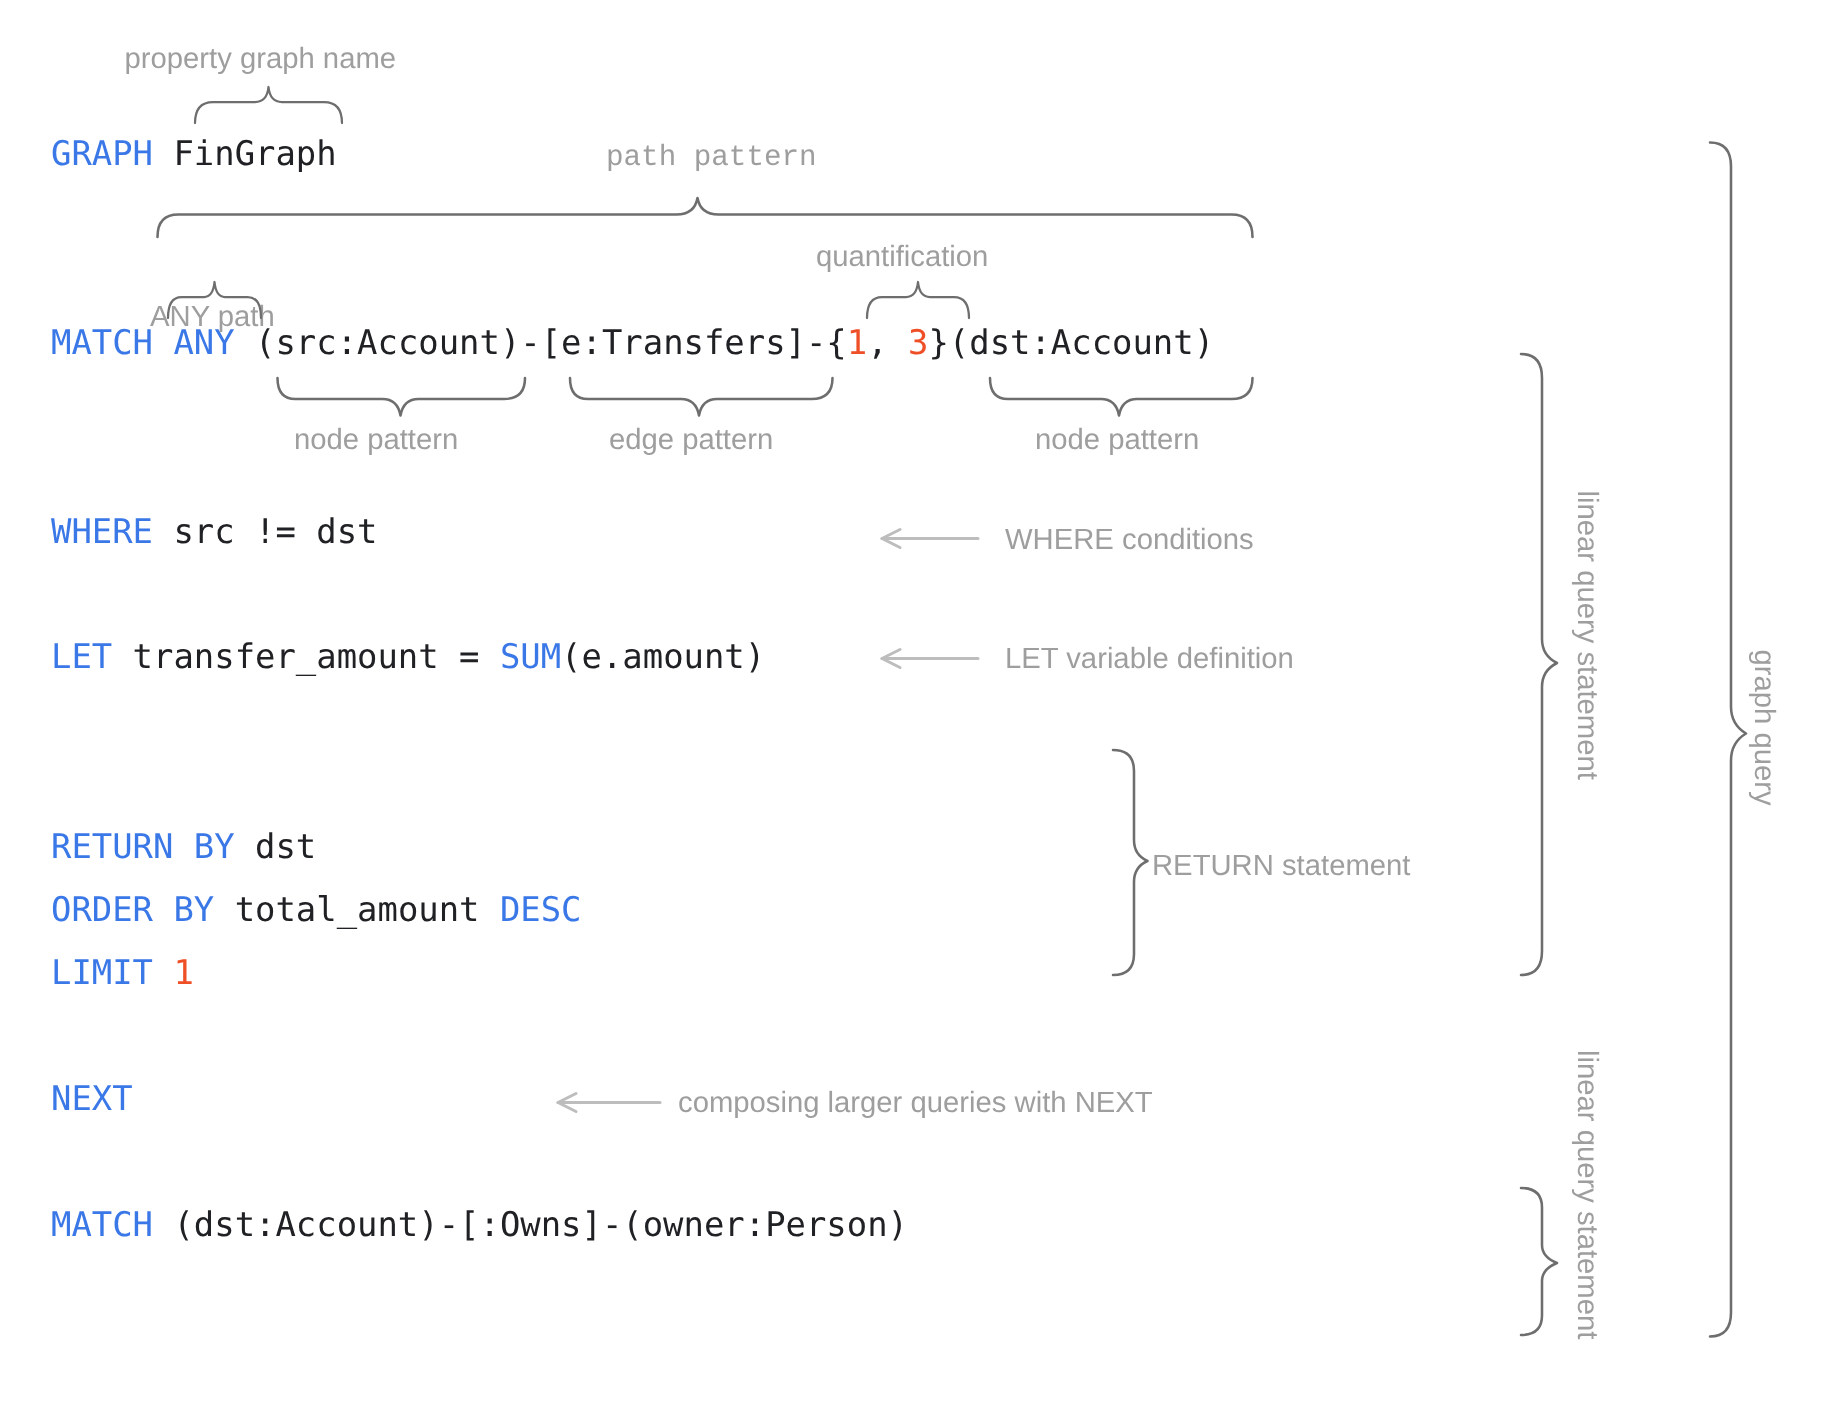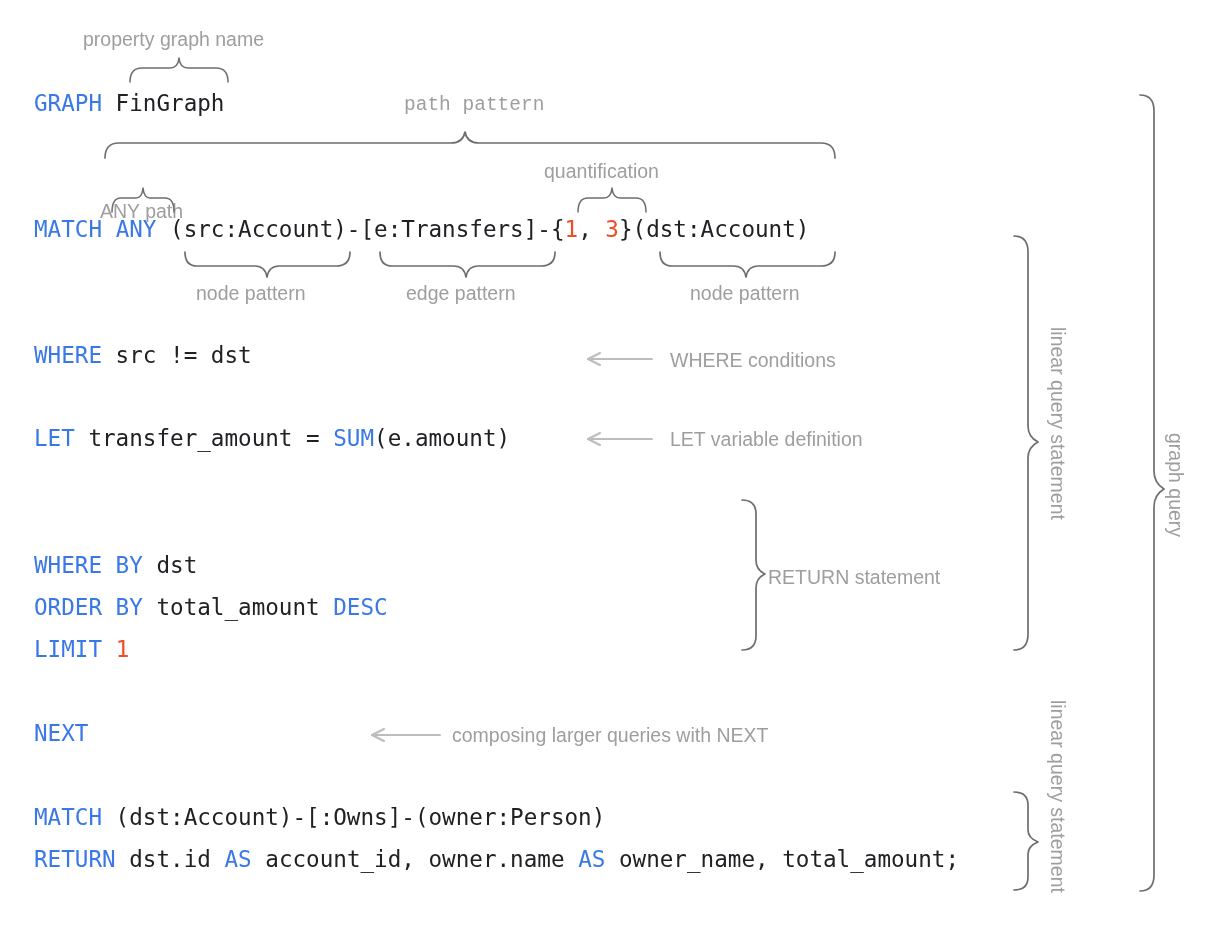--- a/index.html
+++ b/index.html
@@ -77,31 +77,30 @@
 
   <div class="code-line" style="left:34px; top:92px;"><span class="kw">GRAPH</span><span class="pl"> FinGraph</span></div>
 
   <div class="code-line" style="left:34px; top:218px;"><span class="kw">MATCH</span><span class="pl"> </span><span class="kw">ANY</span><span class="pl"> (src:Account)-[e:Transfers]-{</span><span class="num">1</span><span class="pl">, </span><span class="num">3</span><span class="pl">}(dst:Account)</span></div>
 
   <div class="code-line" style="left:34px; top:344px;"><span class="kw">WHERE</span><span class="pl"> src != dst</span></div>
 
   <div class="code-line" style="left:34px; top:427px;"><span class="kw">LET</span><span class="pl"> transfer_amount = </span><span class="kw">SUM</span><span class="pl">(e.amount)</span></div>
 
 
-  <div class="code-line" style="left:34px; top:554px;"><span class="kw">WHERE BY</span><span class="pl"> dst</span></div>
+  <div class="code-line" style="left:34px; top:554px;"><span class="kw">RETURN BY</span><span class="pl"> dst</span></div>
 
   <div class="code-line" style="left:34px; top:596px;"><span class="kw">ORDER BY</span><span class="pl"> total_amount </span><span class="kw">DESC</span></div>
 
   <div class="code-line" style="left:34px; top:638px;"><span class="kw">LIMIT</span><span class="pl"> </span><span class="num">1</span></div>
 
   <div class="code-line" style="left:34px; top:722px;text-align:right;"><span class="kw">NEXT</span></div>
 
   <div class="code-line" style="left:34px; top:806px;"><span class="kw">MATCH</span><span class="pl"> (dst:Account)-[:Owns]-(owner:Person)</span></div>
 
-  <div class="code-line" style="left:34px; top:848px;"><span class="kw">RETURN</span><span class="pl"> dst.id </span><span class="kw">AS</span><span class="pl"> account_id, owner.name </span><span class="kw">AS</span><span class="pl"> owner_name, total_amount;</span></div>
 
   <div class="label" style="left:83px; top:30px;">property graph name</div>
 
   <div class="label" style="left:404px; top:96px;font-family:Liberation Mono, monospace;">path pattern</div>
 
   <div class="label" style="left:100px; top:162px;margin-top:40px;">ANY path</div>
 
   <div class="label" style="left:544px; top:162px;">quantification</div>
 
   <div class="label" style="left:196px; top:284px;">node pattern</div>

